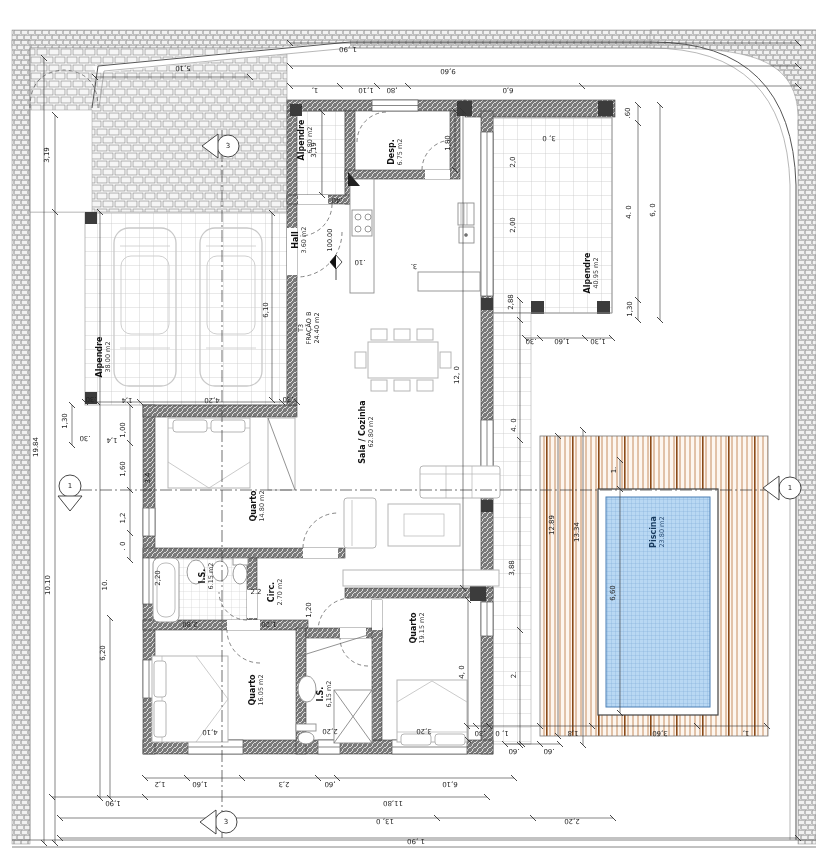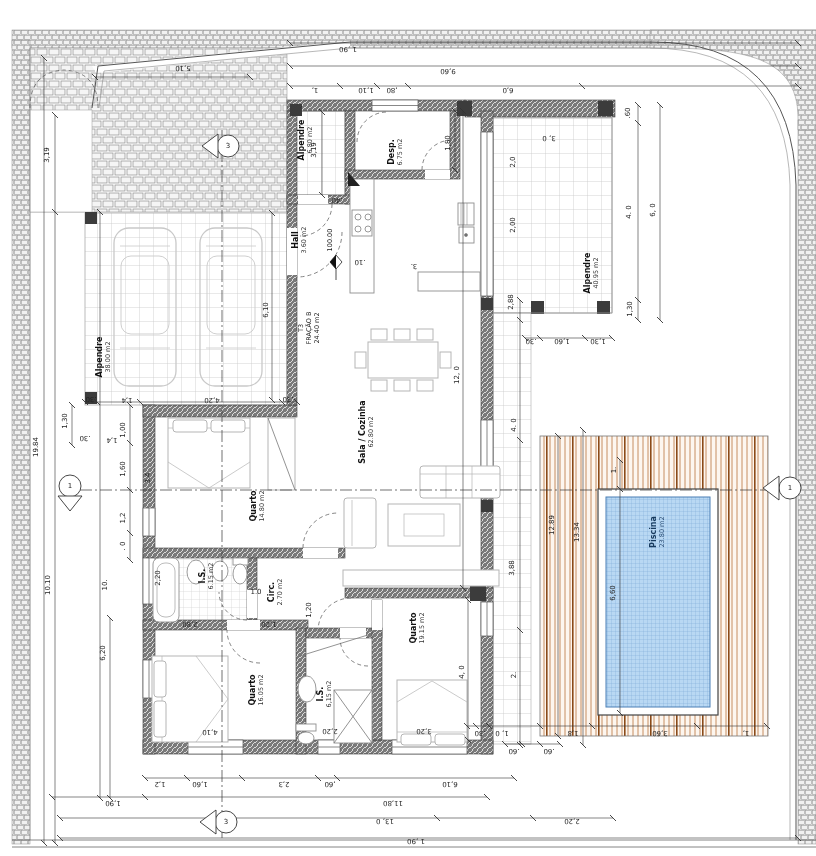--- a/index.html
+++ b/index.html
@@ -404,21 +404,21 @@
       <span class="dim rm90" style="left: 123px; top: 469px;">1,60</span>
       <span class="dim rm90" style="left: 123px; top: 518px;">1,2</span>
       <span class="dim rm90" style="left: 123px; top: 546px;">. 0</span>
       <span class="dim r180" style="left: 91px; top: 399px;">.30</span>
       <span class="dim r180" style="left: 127px; top: 400px;">1,4</span>
       <span class="dim r180" style="left: 212px; top: 400px;">4,20</span>
       <span class="dim r180" style="left: 288px; top: 399px;">.30</span>
       <span class="dim rm90" style="left: 266px; top: 310px;">6,10</span>
       <span class="dim rm90" style="left: 148px; top: 478px;">3.4</span>
       <span class="dim rm90" style="left: 158px; top: 578px;">2,20</span>
-      <span class="dim r0" style="left: 256px; top: 592px;">1.0</span>
+      <span class="dim r0" style="left: 256px; top: 592px;">2.2</span>
       <span class="dim r180" style="left: 190px; top: 624px;">2,80</span>
       <span class="dim r180" style="left: 269px; top: 624px;">1,20</span>
       <span class="dim rm90" style="left: 457px; top: 375px;">12, 0</span>
       <span class="dim rm90" style="left: 462px; top: 672px;">4, 0</span>
       <span class="dim rm90" style="left: 309px; top: 610px;">1,20</span>
       <span class="dim r180" style="left: 210px; top: 732px;">4,10</span>
       <span class="dim r180" style="left: 330px; top: 731px;">2,20</span>
       <span class="dim r180" style="left: 424px; top: 731px;">3,20</span>
       <span class="dim rm90" style="left: 514px; top: 425px;">4. 0</span>
       <span class="dim rm90" style="left: 512px; top: 568px;">3,88</span>

